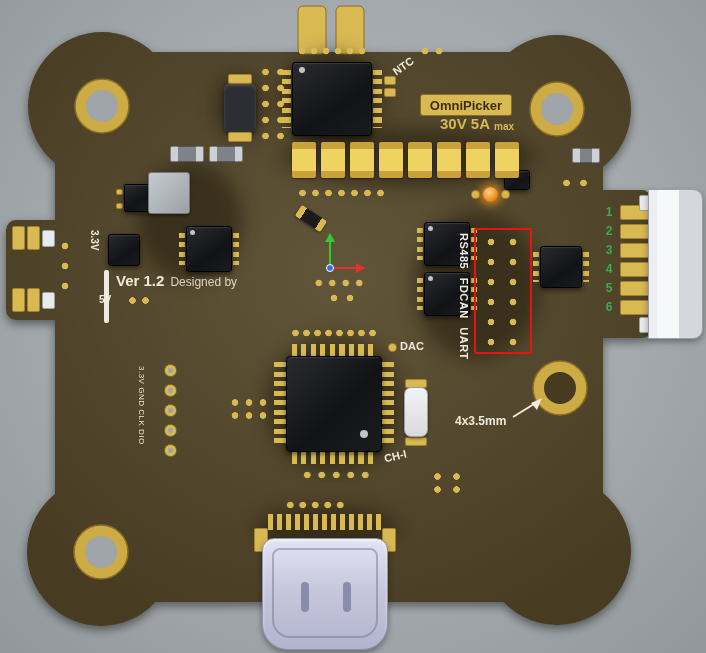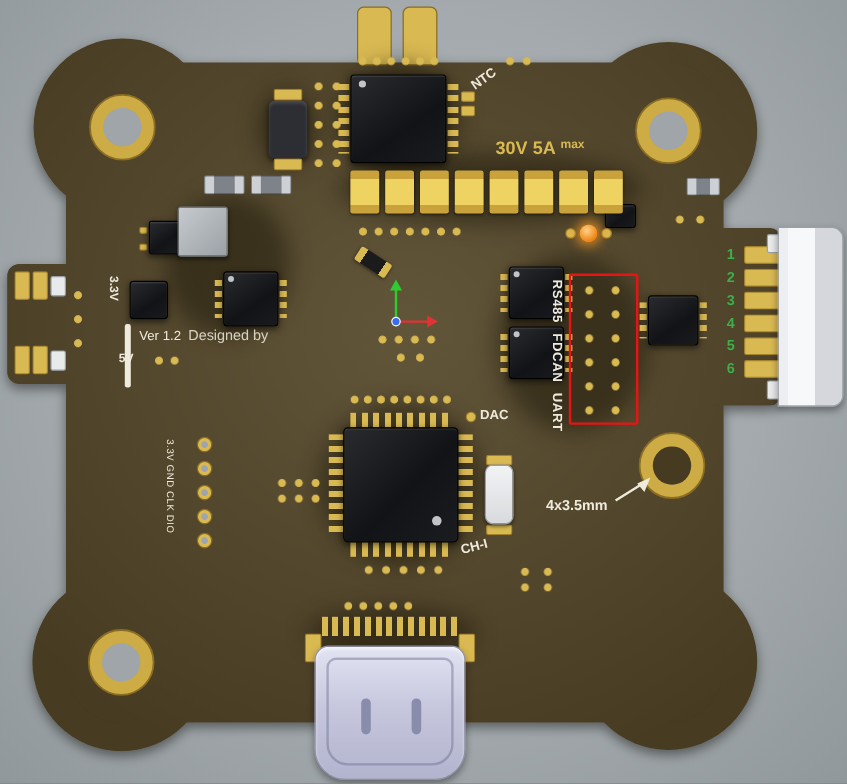--- a/index.html
+++ b/index.html
@@ -100,21 +100,22 @@
   <div class="abs" style="left:224px;top:84px;width:32px;height:48px;background:#2c2e33;border-radius:5px;box-shadow:inset 0 2px 3px rgba(255,255,255,.15),0 2px 4px rgba(0,0,0,.5)"></div>
   <div class="pad" style="left:228px;top:132px;width:24px;height:10px"></div>
 
   <div class="dots" style="left:258px;top:64px;width:30px;height:80px;background-size:15px 16px"></div>
   <div class="dots" style="left:418px;top:44px;width:28px;height:14px;background-size:14px 14px"></div>
 
   <div class="silk" style="left:392px;top:60px;font-size:11px;font-weight:bold;transform:rotate(-35deg)">NTC</div>
   <div class="pad" style="left:384px;top:76px;width:12px;height:9px"></div>
   <div class="pad" style="left:384px;top:88px;width:12px;height:9px"></div>
 
-  <div class="abs" style="left:413px;top:115px;display:flex;align-items:flex-start;gap:4px">
+  <div class="abs" style="left:420px;top:94px;width:92px;height:22px;background:#d9b952;border:1px solid #8a6d22;border-radius:3px;display:flex;align-items:center;justify-content:center;font-size:13px;font-weight:bold;color:#3a2f12;box-sizing:border-box">OmniPicker</div>
+  <div class="abs" style="left:440px;top:115px;display:flex;align-items:flex-end;gap:4px">
     <span style="font-size:15px;font-weight:bold;color:#d9b952">30V 5A</span>
     <span style="font-size:10px;font-weight:bold;color:#d9b952">max</span>
   </div>
 
   <div class="res" style="left:572px;top:148px;width:28px;height:15px"></div>
   <div class="dots" style="left:558px;top:176px;width:34px;height:14px;background-size:17px 14px"></div>
   <div class="chip" style="left:504px;top:170px;width:26px;height:20px"></div>
 
   <div class="padround" style="left:471px;top:190px;width:9px;height:9px"></div>
   <div class="padround" style="left:501px;top:190px;width:9px;height:9px"></div>
@@ -152,21 +153,21 @@
   <div class="pad" style="left:12px;top:226px;width:13px;height:24px"></div>
   <div class="pad" style="left:27px;top:226px;width:13px;height:24px"></div>
   <div class="white-part" style="left:42px;top:230px;width:13px;height:17px"></div>
   <div class="pad" style="left:12px;top:288px;width:13px;height:24px"></div>
   <div class="pad" style="left:27px;top:288px;width:13px;height:24px"></div>
   <div class="white-part" style="left:42px;top:292px;width:13px;height:17px"></div>
   <div class="dots" style="left:56px;top:236px;width:18px;height:60px;background-size:18px 20px"></div>
 
   <div class="abs" style="left:104px;top:270px;width:5px;height:53px;background:#efeadb;border-radius:2px"></div>
   <div class="abs" style="left:116px;top:272px;display:flex;align-items:baseline;gap:6px">
-    <span class="silk" style="position:static;font-size:11px;font-weight:normal">Ver 1.2</span>
+    <span class="silk" style="position:static;font-size:15px;font-weight:bold">Ver 1.2</span>
     <span class="silk" style="position:static;font-size:12px;opacity:.85">Designed by</span>
   </div>
 
   <div class="abs" style="left:296px;top:212px;width:30px;height:13px;transform:rotate(33deg);border-radius:2px;background:linear-gradient(90deg,#d9b952 0 6px,#1b1b1b 6px calc(100% - 6px),#d9b952 calc(100% - 6px) 100%);box-shadow:0 1px 3px rgba(0,0,0,.5)"></div>
 
   <svg class="abs" style="left:314px;top:230px" width="56" height="46">
     <line x1="16" y1="38" x2="16" y2="10" stroke="#2ecc2e" stroke-width="2"></line>
     <polygon points="16,3 11,12 21,12" fill="#2ecc2e"></polygon>
     <line x1="16" y1="38" x2="44" y2="38" stroke="#e23333" stroke-width="2"></line>
     <polygon points="51,38 42,33 42,43" fill="#e23333"></polygon>

